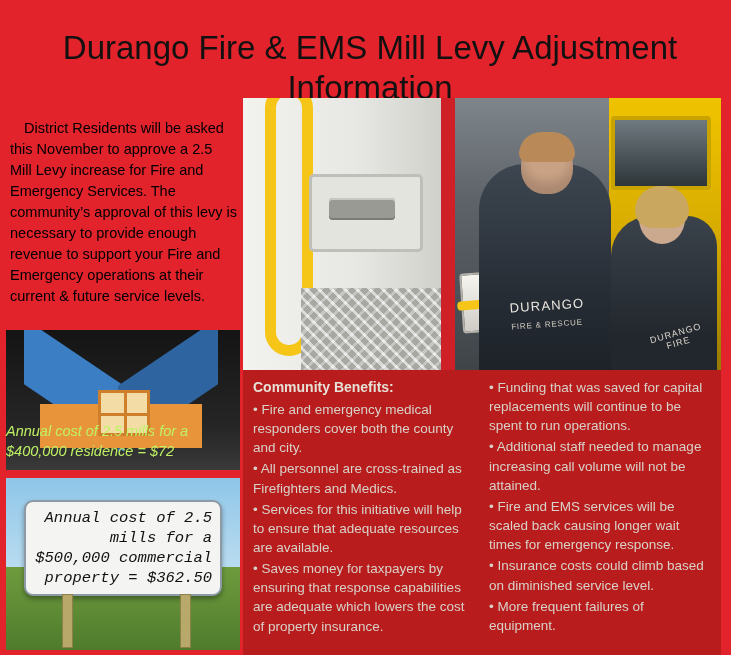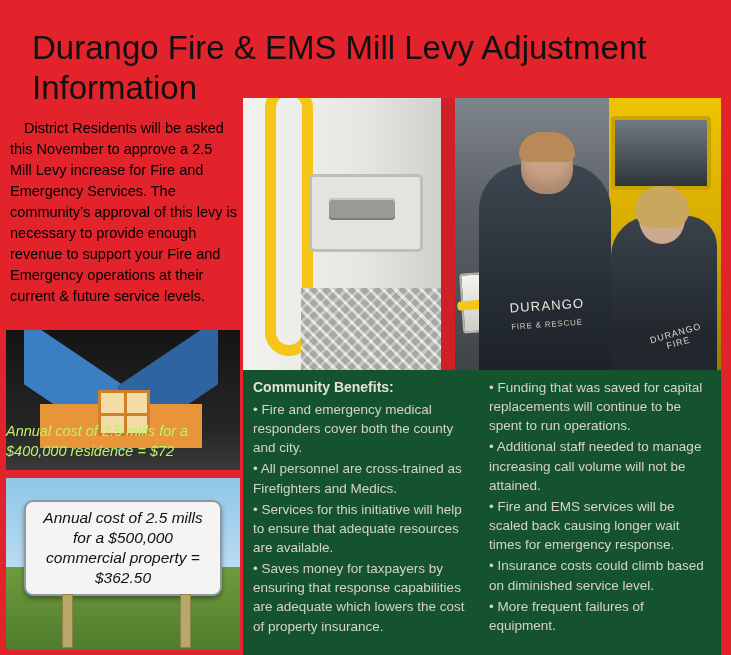--- a/index.html
+++ b/index.html
@@ -13,23 +13,24 @@
   .poster {
     position: relative;
     width: 731px;
     height: 655px;
     background: #e2232b;
     overflow: hidden;
   }
   
   .title {
     position: absolute;
-    left: 32px;
+    left: 40px;
     top: 6px;
     width: 660px;
+    text-align: center;
     color: #111111;
     font-size: 33px;
     line-height: 1.22;
     font-weight: normal;
     letter-spacing: 0px;
   }
   
   .intro {
     position: absolute;
     left: 10px;
@@ -225,23 +226,24 @@
     top: 22px;
     width: 198px;
     height: 96px;
     background: #f4f4f2;
     border: 2px solid #8b9aa4;
     border-radius: 9px;
     box-shadow: 0 3px 5px rgba(0,0,0,.35);
     display: flex;
     align-items: center;
     justify-content: center;
-    text-align: center;
+    text-align: right;
     padding: 4px 8px;
     box-sizing: border-box;
+    font-family: Liberation Mono, monospace;
   }
   .sign-board span {
     color: #111;
     font-size: 15.5px;
     font-style: italic;
     line-height: 1.3;
   }
   .sign-post {
     position: absolute;
     top: 116px;
@@ -253,21 +255,21 @@
   }
   .sign-post.l { left: 56px; }
   .sign-post.r { left: 174px; }
   
   .panel {
     position: absolute;
     left: 243px;
     top: 370px;
     width: 478px;
     height: 285px;
-    background: #14532d;
+    background: #b91c1c;
     overflow: hidden;
   }
   .col {
     position: absolute;
     top: 8px;
     color: #d7d2c9;
     font-size: 13.5px;
     line-height: 1.42;
   }
   .col.left { left: 10px; width: 218px; }

